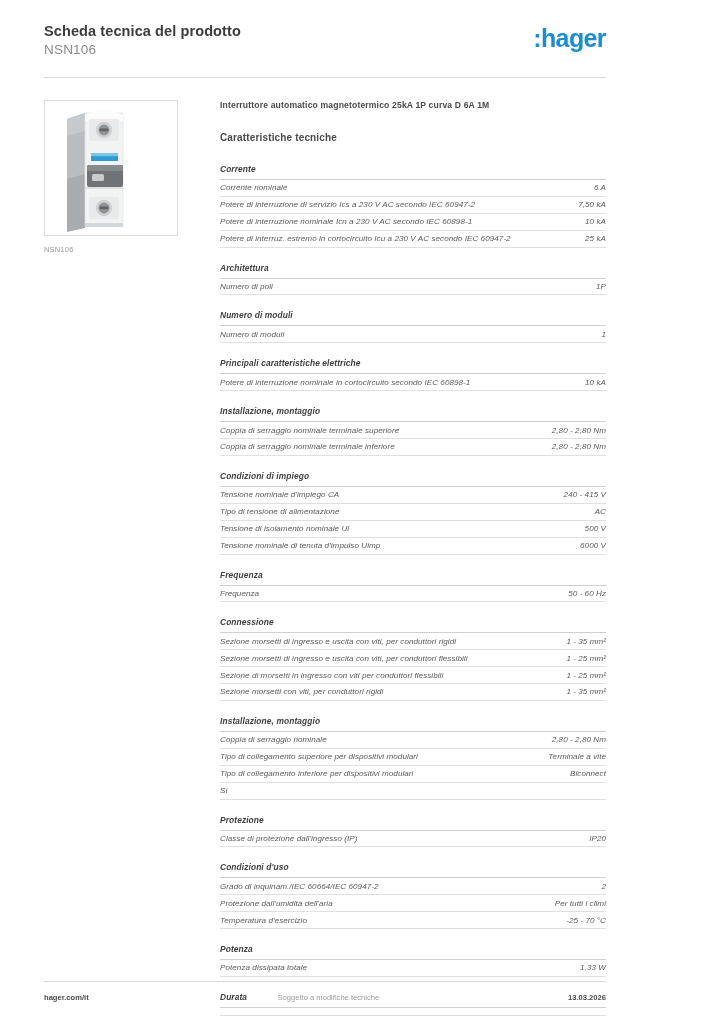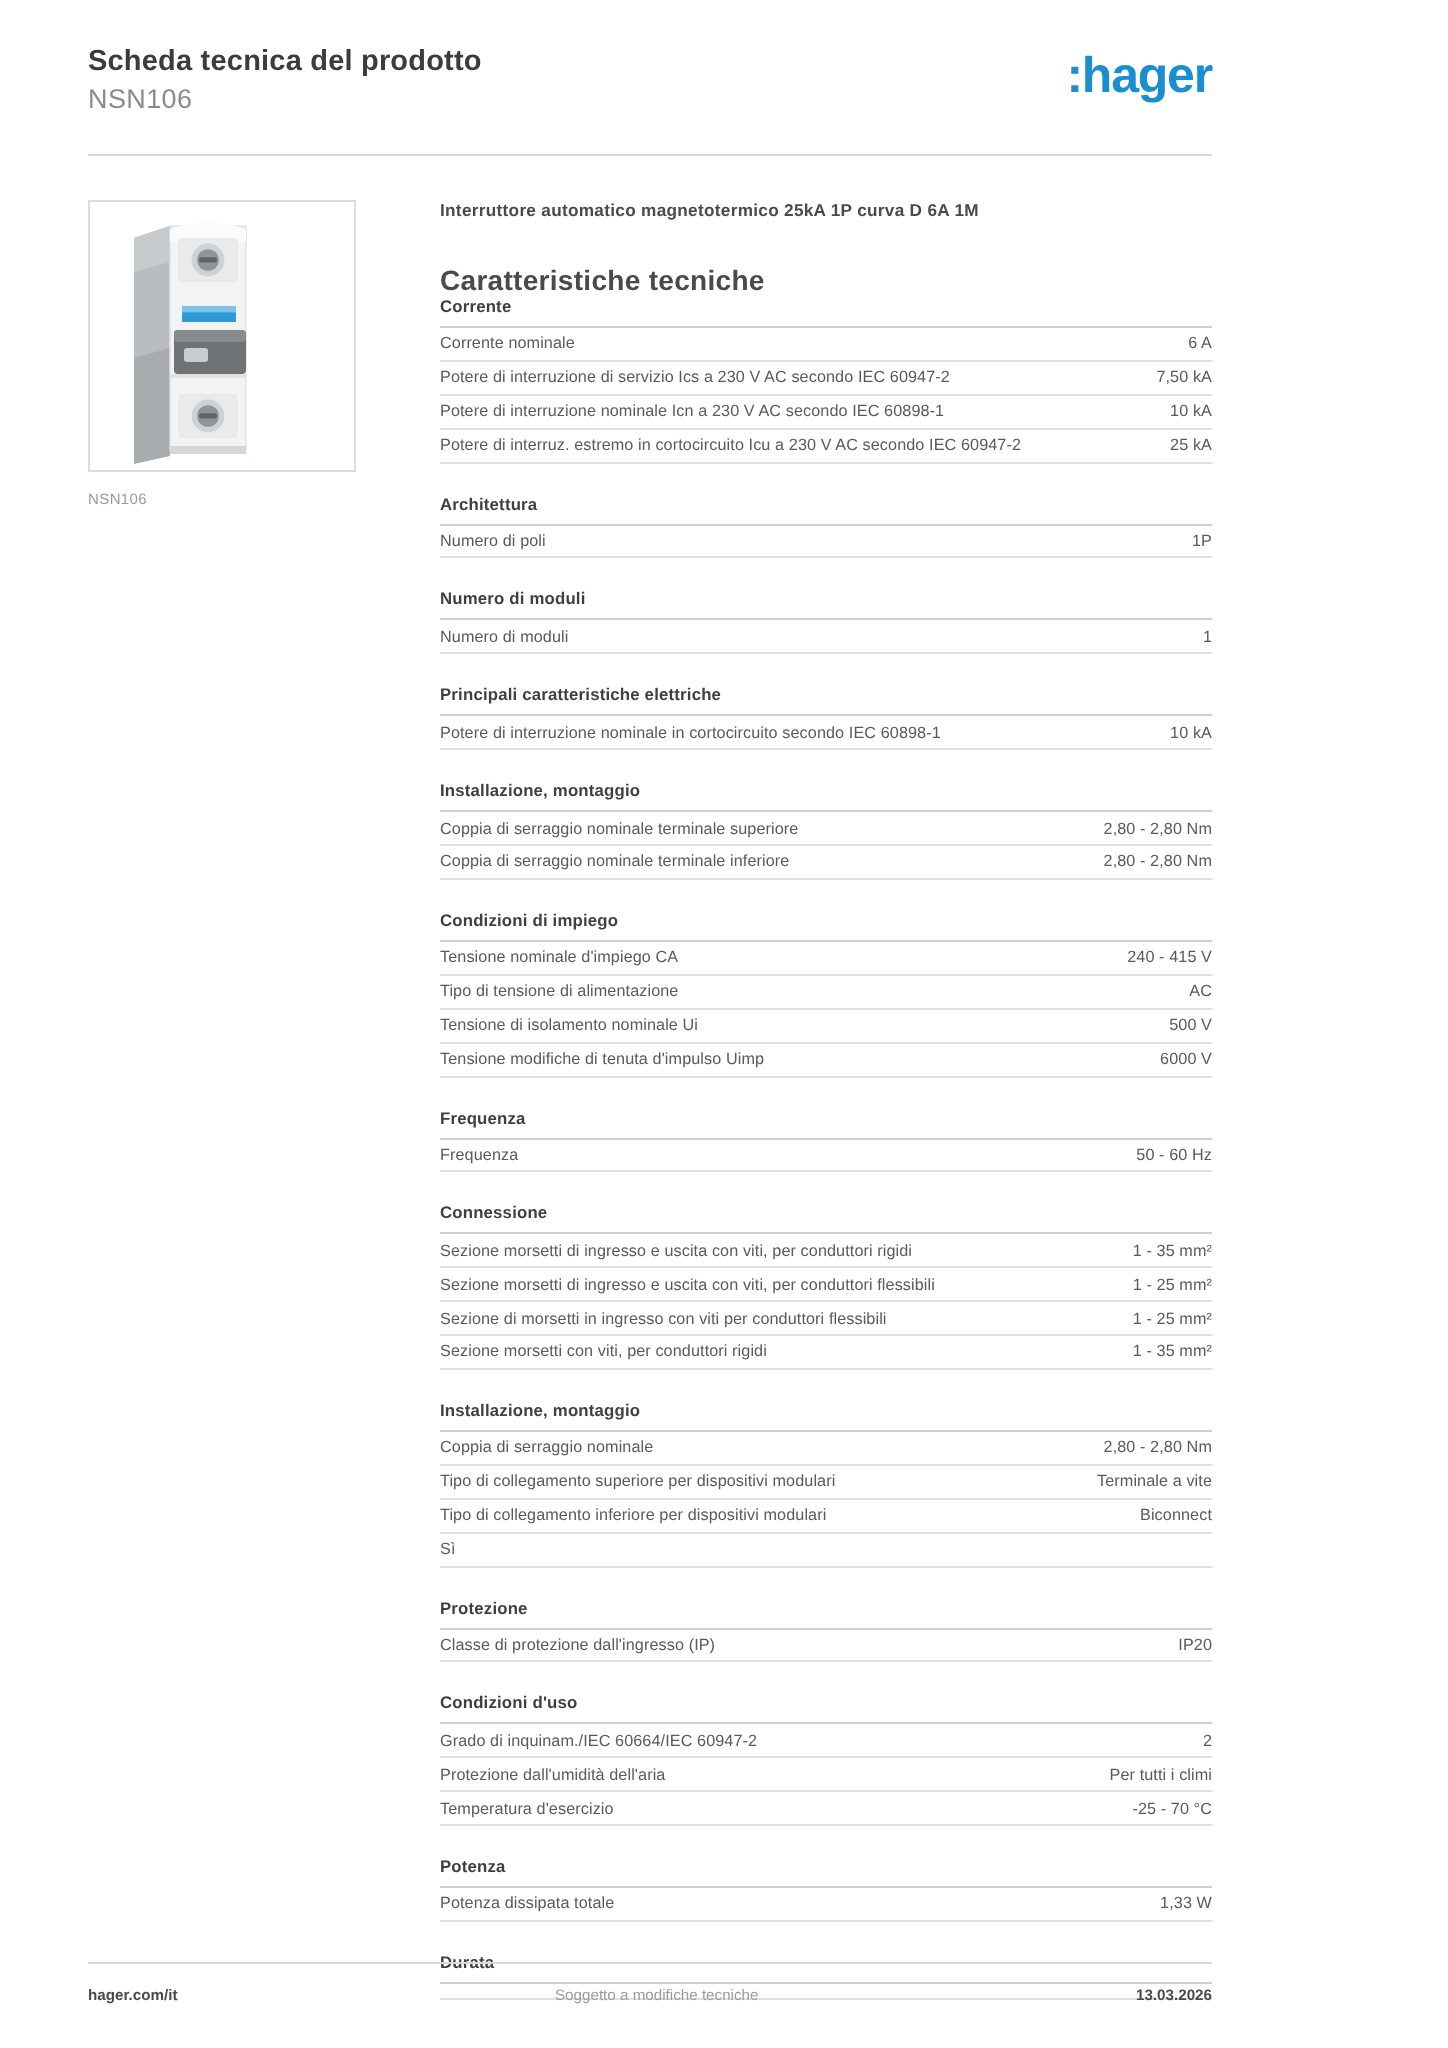--- a/index.html
+++ b/index.html
@@ -92,27 +92,29 @@
 
   
   .lead-title {
     font-size: 8.6px;
     font-weight: bold;
     color: #4a4a4a;
     letter-spacing: 0.15px;
     margin-bottom: 22px;
   }
   .sub-title {
-    font-size: 14px;
+    font-size: 10px;
     font-weight: bold;
     color: #4a4a4a;
     letter-spacing: 0.15px;
+    margin-bottom: 21px;
   }
   .group {
     margin-bottom: 15px;
+    font-style: italic;
   }
   .group-title {
     font-size: 8.4px;
     font-weight: bold;
     color: #3f3f3f;
     letter-spacing: 0.1px;
     padding-bottom: 5px;
     border-bottom: 1px solid #cfcfcf;
   }
 
@@ -279,21 +281,21 @@
             </div>
             <div class="spec-row">
               <div class="spec-label">Tipo di tensione di alimentazione</div>
               <div class="spec-value">AC</div>
             </div>
             <div class="spec-row">
               <div class="spec-label">Tensione di isolamento nominale Ui</div>
               <div class="spec-value">500 V</div>
             </div>
             <div class="spec-row">
-              <div class="spec-label">Tensione modifiche di tenuta d'impulso Uimp</div>
+              <div class="spec-label">Tensione nominale di tenuta d'impulso Uimp</div>
               <div class="spec-value">6000 V</div>
             </div>
           </div>
           <div class="group">
             <div class="group-title">Frequenza</div>
             <div class="spec-row">
               <div class="spec-label">Frequenza</div>
               <div class="spec-value">50 - 60 Hz</div>
             </div>
           </div>

